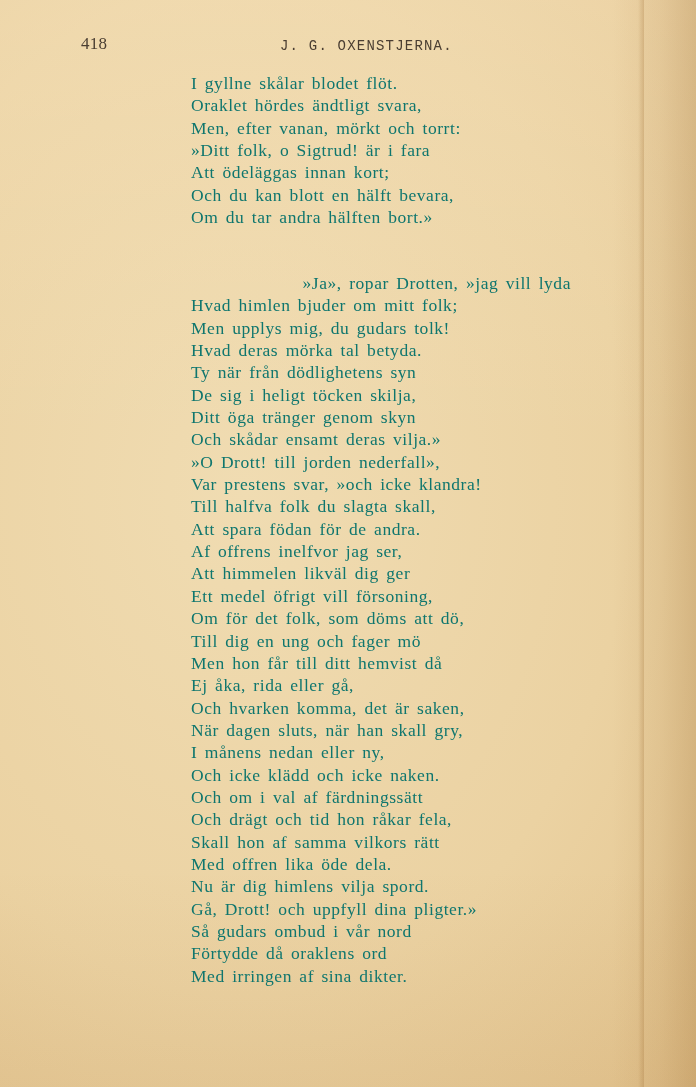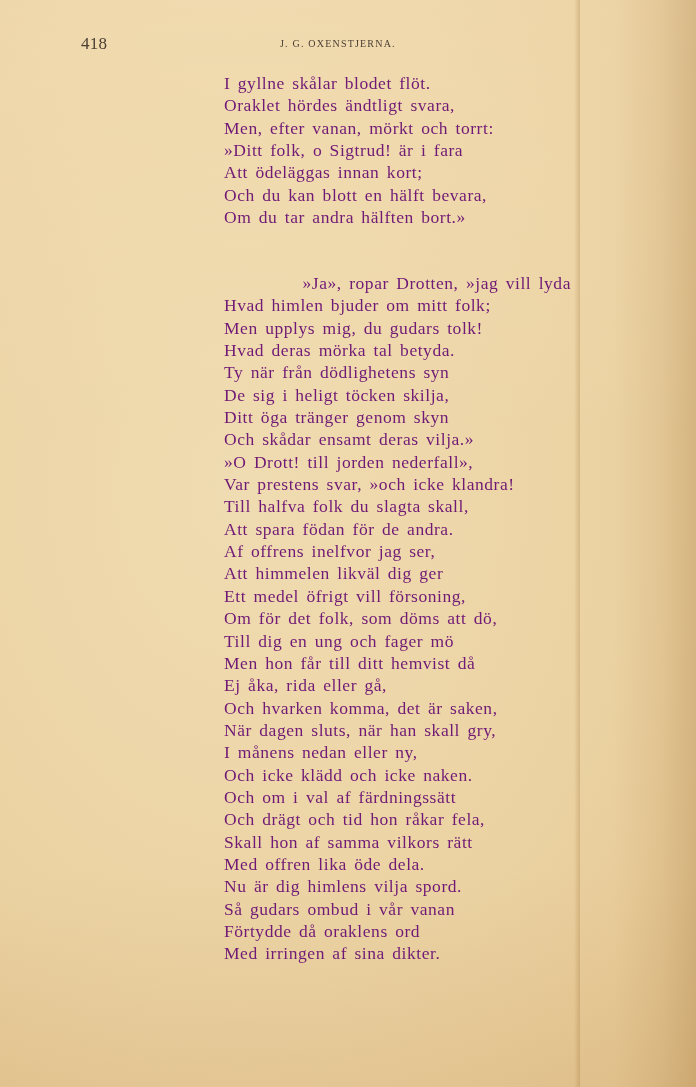--- a/index.html
+++ b/index.html
@@ -15,21 +15,21 @@
       background-image:
         linear-gradient(90deg, rgba(0,0,0,0) 0%, rgba(0,0,0,0) 88%, rgba(150,100,40,0.10) 95%, rgba(140,90,30,0.22) 100%),
         linear-gradient(180deg, rgba(255,240,210,0.25) 0%, rgba(0,0,0,0) 40%, rgba(0,0,0,0) 80%, rgba(170,120,60,0.10) 100%),
         radial-gradient(ellipse at 35% 45%, #f0dcb2 0%, #ebd2a2 60%, #e4c590 100%);
       font-family: "DejaVu Serif", "Liberation Serif", serif;
       color: #3b3127;
     }
     .page {
       position: absolute;
       left: 0; top: 0;
-      width: 580px;
+      width: 644px;
       height: 1087px;
     }
     .running-head {
       position: absolute;
       top: 34px;
       left: 0;
       width: 696px;
       height: 20px;
     }
     .page-number {
@@ -38,42 +38,41 @@
       top: 0;
       font-family: "Liberation Serif", serif;
       font-size: 17px;
       color: #4a3e32;
       letter-spacing: 0.2px;
     }
     .running-title {
       position: absolute;
       left: 280px;
       top: 4px;
-      font-family: Liberation Serif, serif;
-      font-size: 10px;
+      font-family: Liberation Mono, monospace;
+      font-size: 14px;
       letter-spacing: 1.2px;
       color: #4a3e32;
     }
     .stanza {
       position: absolute;
       left: 191px;
       width: 380px;
     }
     .stanza-1 { top: 72px; }
     .stanza-2 { top: 272px; }
     .verse-line {
       font-family: "Liberation Serif", serif;
       font-size: 17.5px;
       line-height: 22.35px;
       height: 22.35px;
       white-space: nowrap;
-      color: #701a75;
+      color: #0f766e;
       letter-spacing: 0.55px;
       word-spacing: 2.5px;
-      margin-left: 33px;
     }
     .verse-line.indent {
       padding-left: 23px;
       text-align: right;
     }
     .edge-shade {
       position: absolute;
       right: 0; top: 0;
       width: 6px;
       height: 1087px;
@@ -122,19 +121,20 @@
     <div class="verse-line">Ej åka, rida eller gå,</div>
     <div class="verse-line">Och hvarken komma, det är saken,</div>
     <div class="verse-line">När dagen sluts, när han skall gry,</div>
     <div class="verse-line">I månens nedan eller ny,</div>
     <div class="verse-line">Och icke klädd och icke naken.</div>
     <div class="verse-line">Och om i val af färdningssätt</div>
     <div class="verse-line">Och drägt och tid hon råkar fela,</div>
     <div class="verse-line">Skall hon af samma vilkors rätt</div>
     <div class="verse-line">Med offren lika öde dela.</div>
     <div class="verse-line">Nu är dig himlens vilja spord.</div>
-    <div class="verse-line">Så gudars ombud i vår vanan</div>
+    <div class="verse-line">Gå, Drott! och uppfyll dina pligter.»</div>
+    <div class="verse-line">Så gudars ombud i vår nord</div>
     <div class="verse-line">Förtydde då oraklens ord</div>
     <div class="verse-line">Med irringen af sina dikter.</div>
   </div>
 
   <div class="edge-shade"></div>
 </div>
 
 </body></html>

